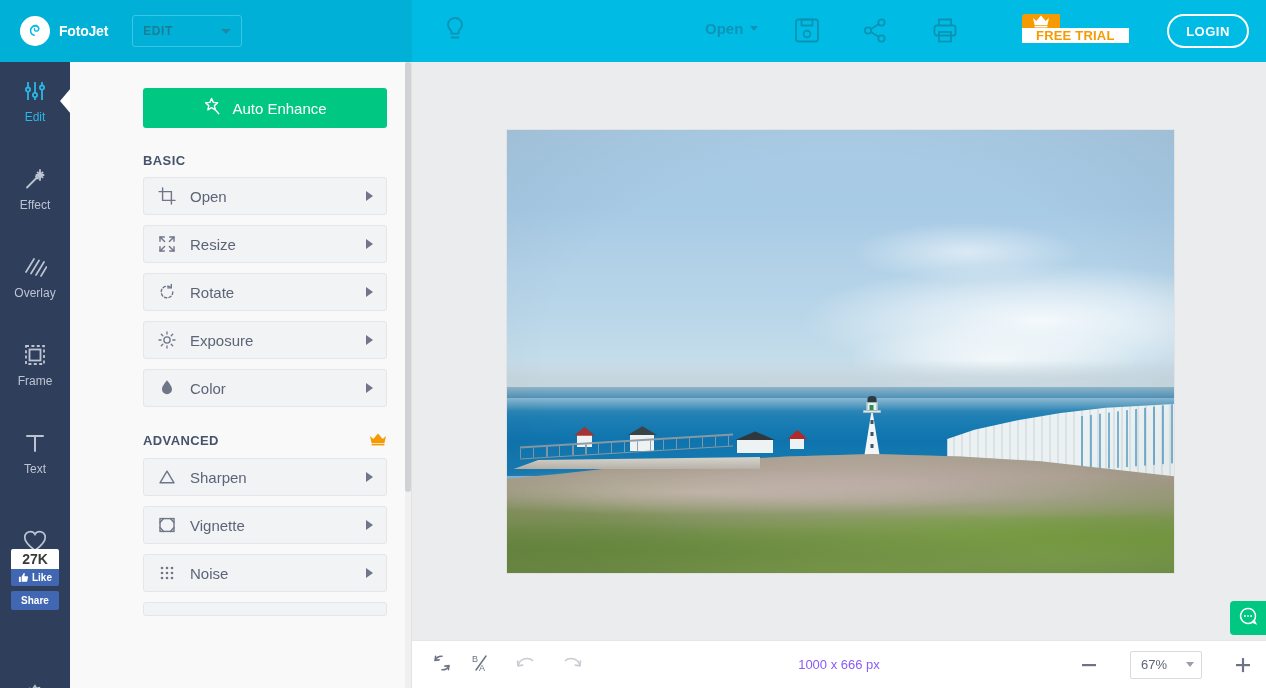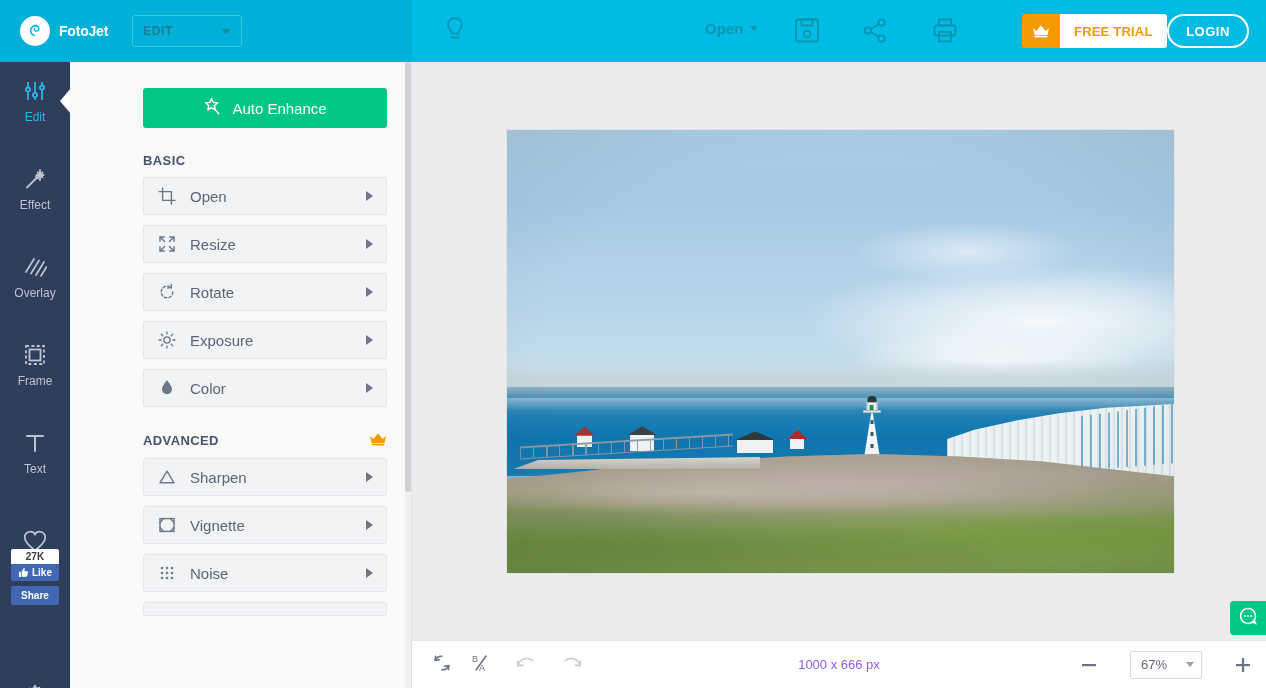--- a/index.html
+++ b/index.html
@@ -61,21 +61,21 @@
   .caret-down-sm {
     width: 0; height: 0; border-left: 4px solid transparent;
     border-right: 4px solid transparent; border-top: 5px solid #0f93b5;
   }
   .icon-save { position: absolute; left: 382px; top: 17px; }
   .icon-share { position: absolute; left: 450px; top: 17px; }
   .icon-print { position: absolute; left: 520px; top: 17px; }
   .free-trial {
     position: absolute; left: 610px; top: 14px;
     height: 34px; display: flex; align-items: stretch;
-    border-radius: 3px; overflow: hidden; cursor: pointer;
+    border-radius: 3px; overflow: hidden; cursor: pointer; flex-direction: column;
   }
   .ft-crown {
     background: #f59a00; width: 38px;
     display: flex; align-items: center; justify-content: center;
   }
   .ft-label {
     background: #ffffff; color: #f59a00; font-size: 13px; font-weight: bold;
     display: flex; align-items: center; padding: 0 14px; letter-spacing: 0.2px;
   }
   .login-btn {
@@ -103,21 +103,21 @@
   .rail-notch {
     position: absolute; right: -1px; top: 50%; transform: translateY(-50%);
     width: 0; height: 0;
     border-top: 13px solid transparent; border-bottom: 13px solid transparent;
     border-right: 11px solid #ffffff;
   }
   .fb-box {
     position: absolute; left: 11px; top: 487px; width: 48px;
   }
   .fb-count {
-    background: #ffffff; color: #3a3a3a; font-size: 10px; font-weight: bold;
+    background: #ffffff; color: #3a3a3a; font-size: 14px; font-weight: bold;
     text-align: center; padding: 2px 0; border-radius: 2px 2px 0 0;
   }
   .fb-like {
     background: #4267b2; color: #ffffff; font-size: 10px; font-weight: bold;
     display: flex; align-items: center; justify-content: center; gap: 3px;
     padding: 3px 0; border-radius: 0 0 2px 2px; cursor: pointer;
   }
   .fb-share {
     background: #4267b2; color: #ffffff; font-size: 10px; font-weight: bold;
     text-align: center; padding: 4px 0; border-radius: 2px; margin-top: 5px;

